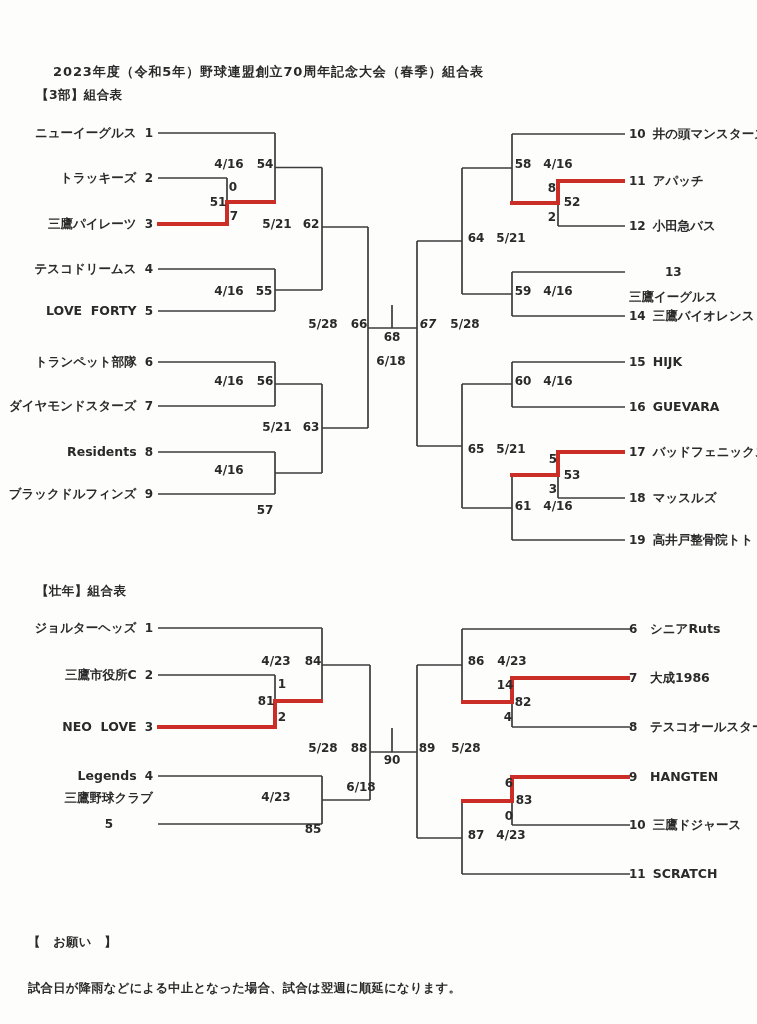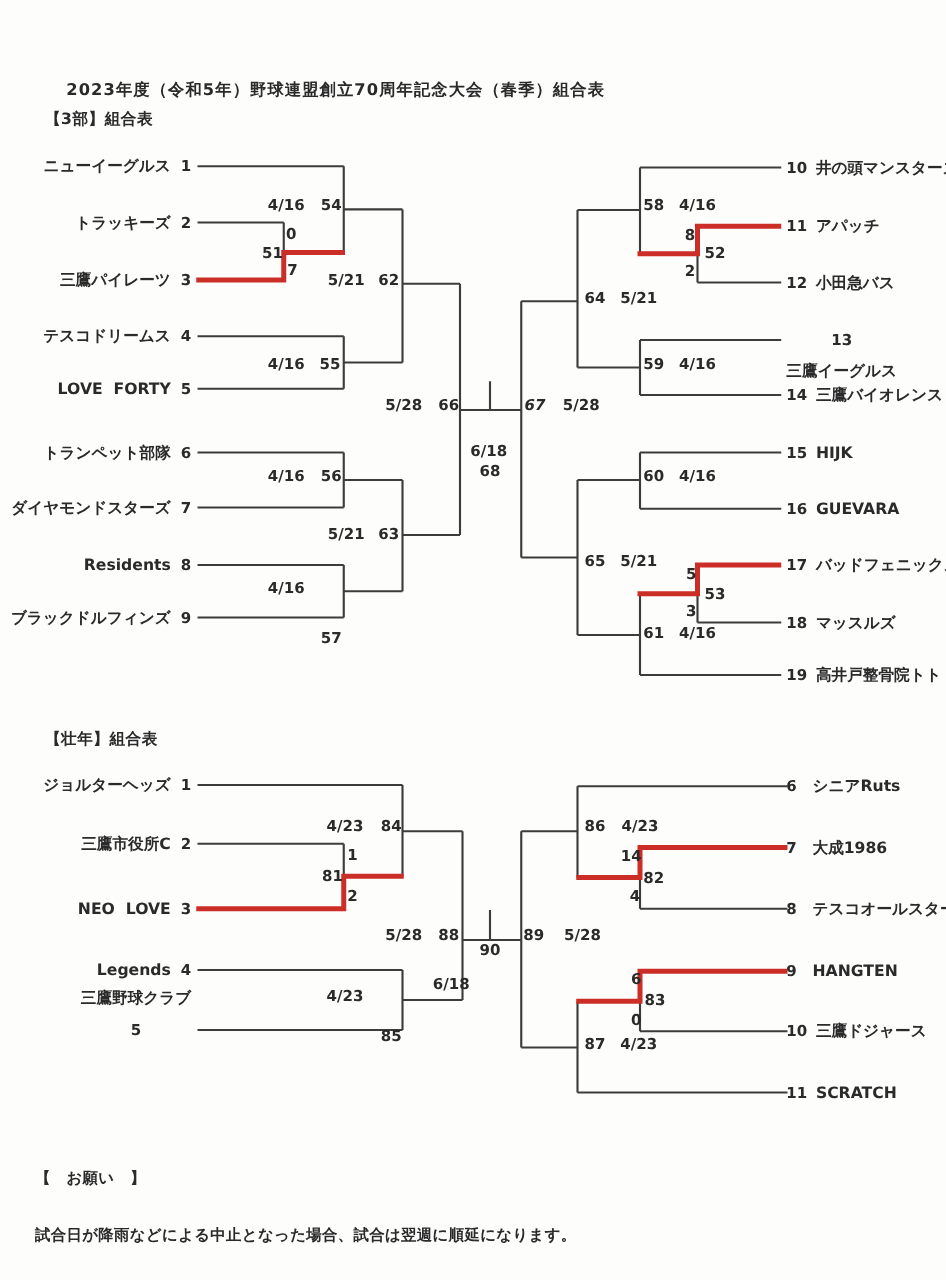--- a/index.html
+++ b/index.html
@@ -134,21 +134,21 @@
       <div class="mark date" style="left: 229px; top: 291px;">4/16</div>
       <div class="mark game" style="left: 264px; top: 291px;">55</div>
       <div class="mark date" style="left: 229px; top: 381px;">4/16</div>
       <div class="mark game" style="left: 265px; top: 381px;">56</div>
       <div class="mark date" style="left: 277px; top: 427px;">5/21</div>
       <div class="mark game" style="left: 311px; top: 427px;">63</div>
       <div class="mark date" style="left: 229px; top: 470px;">4/16</div>
       <div class="mark game" style="left: 265px; top: 470px; margin-top: 40px;">57</div>
       <div class="mark date" style="left: 323px; top: 324px;">5/28</div>
       <div class="mark game" style="left: 359px; top: 324px;">66</div>
-      <div class="mark game" style="left: 392px; top: 337px; margin-top: 40px;">68</div>
+      <div class="mark game" style="left: 392px; top: 337px;">68</div>
       <div class="mark date" style="left: 391px; top: 361px;">6/18</div>
       <div class="mark game" style="left: 428px; top: 324px; font-style: italic;">67</div>
       <div class="mark date" style="left: 465px; top: 324px;">5/28</div>
       <div class="mark game" style="left: 523px; top: 164px;">58</div>
       <div class="mark date" style="left: 558px; top: 164px;">4/16</div>
       <div class="mark score" style="left: 552px; top: 188px;">8</div>
       <div class="mark game" style="left: 572px; top: 202px;">52</div>
       <div class="mark score" style="left: 552px; top: 217px;">2</div>
       <div class="mark game" style="left: 476px; top: 238px;">64</div>
       <div class="mark date" style="left: 511px; top: 238px;">5/21</div>

